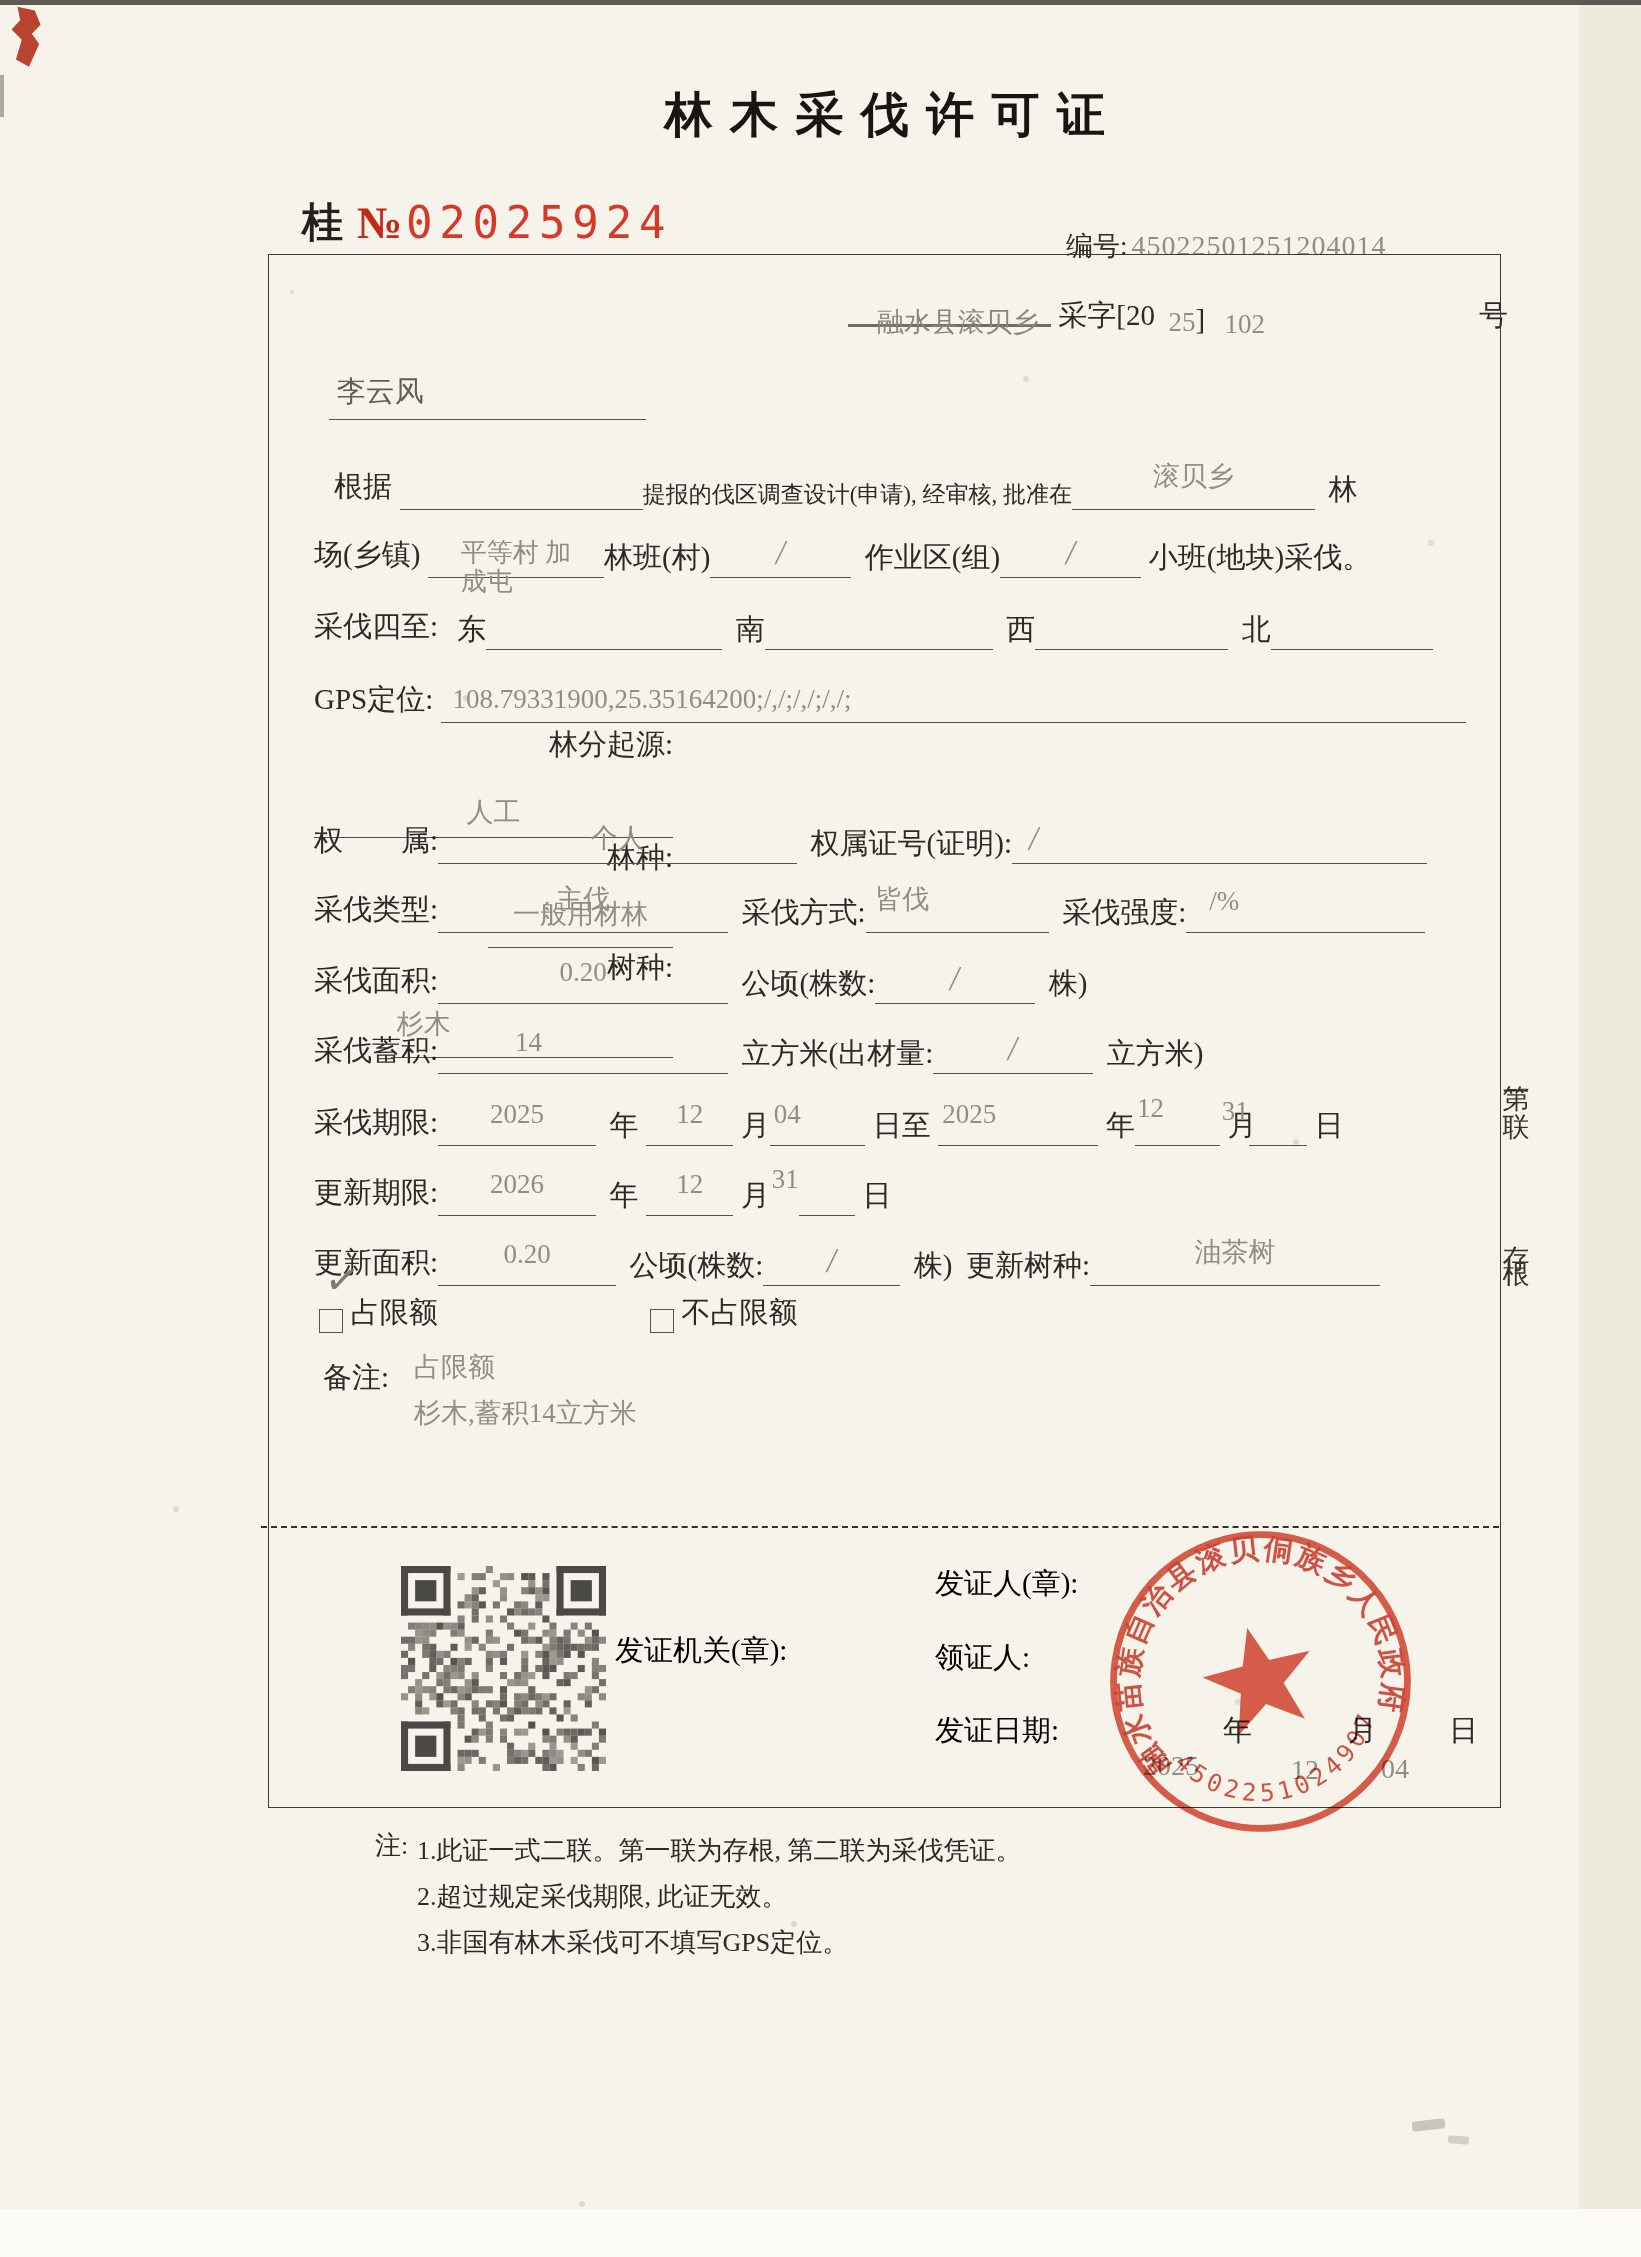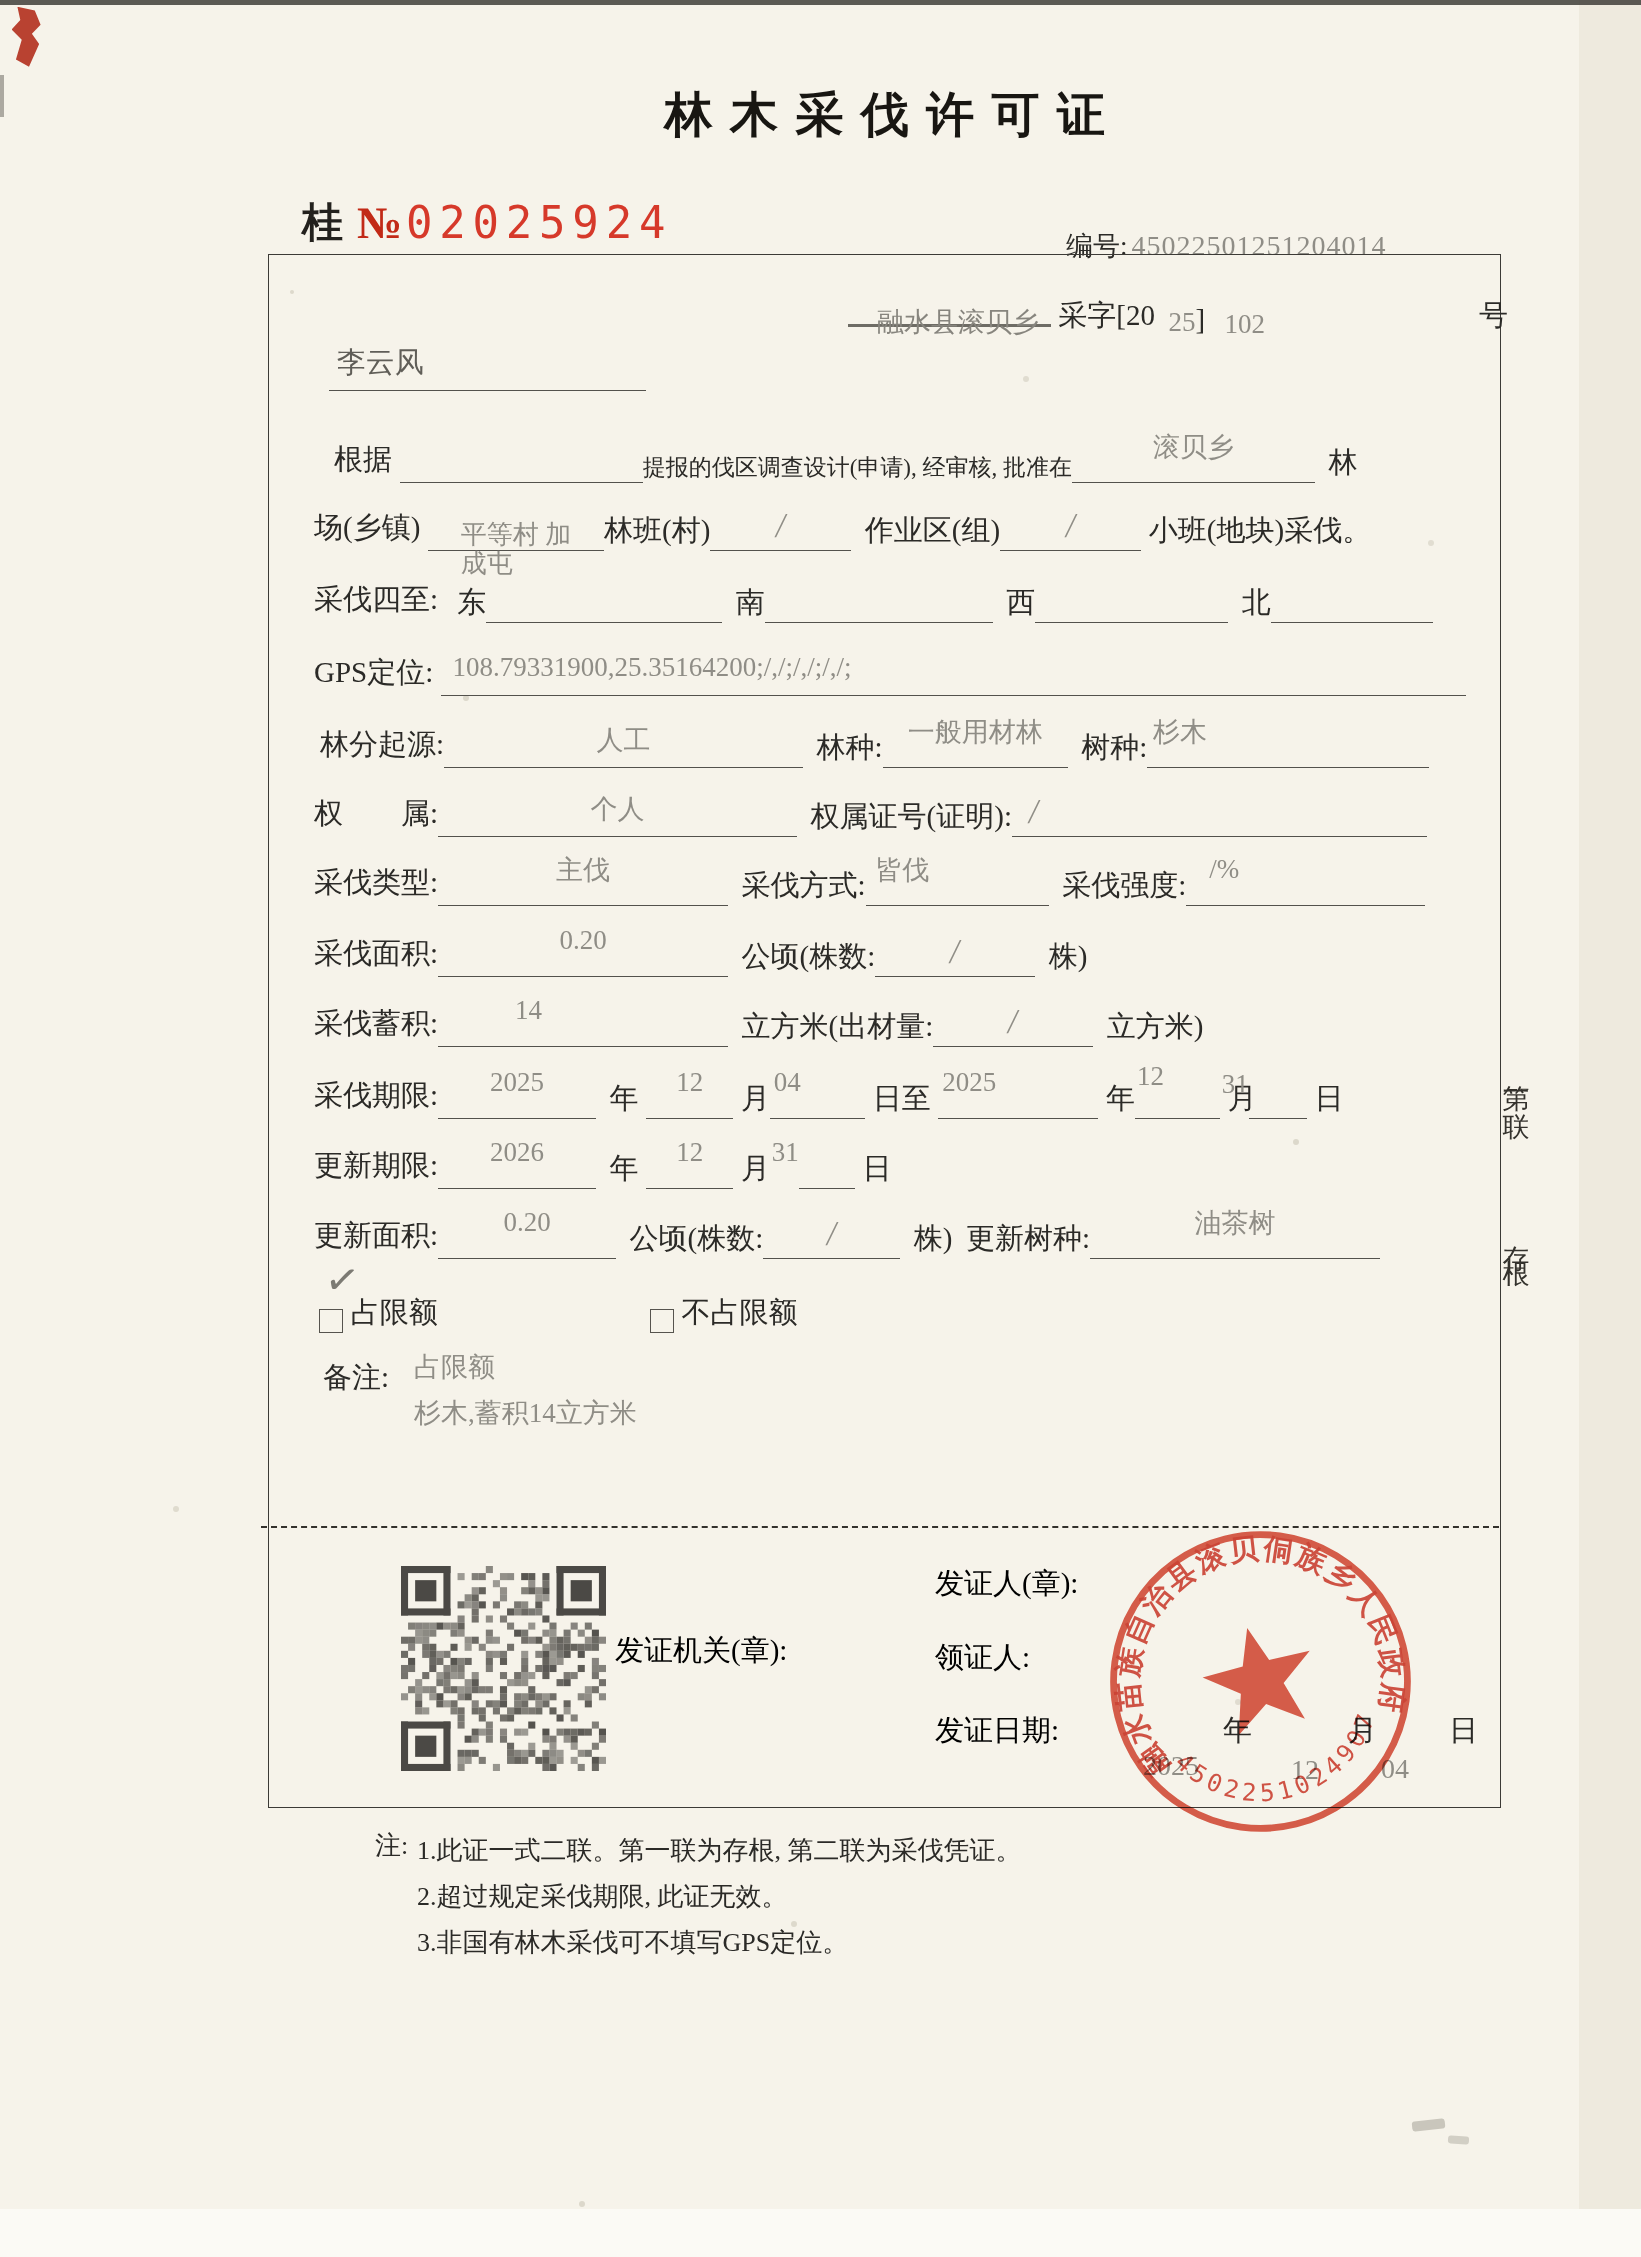--- a/index.html
+++ b/index.html
@@ -32,22 +32,22 @@
     font-family:"DejaVu Sans Mono","Liberation Mono",monospace;}
   .code-line{position:absolute;left:1066px;top:228px;white-space:nowrap;}
   .code-label{font-size:27px;color:#2b2a27;}
   .code-value{font-size:28px;color:#8f8d86;letter-spacing:1px;}
   
   .main-box{position:absolute;left:268px;top:254px;width:1224px;height:1552px;
     border:1.9px solid #3c3a36;background:transparent;padding-left:7px;}
   .row{position:absolute;display:flex;align-items:flex-end;white-space:nowrap;
     font-size:29px;color:#2b2a27;}
   .lbl{padding-bottom:2.9px;}
-  .blank{display:inline-flex;justify-content:center;align-items:center;
-    border-bottom:1.9px solid #53514c;height:41px;box-sizing:border-box;}
+  .blank{display:inline-flex;justify-content:center;align-items:flex-end;
+    border-bottom:1.9px solid #53514c;height:41px;box-sizing:border-box;margin-top:29px;}
   .blank.left{justify-content:flex-start;}
   .val{color:#8f8d86;font-size:27px;transform:translateY(-6.8px);}
   .val.slash{font-size:35px;transform:translateY(-3.9px) skewX(-8deg);}
   .val.hi{transform:translateY(-15.4px);}
   .gap8{margin-left:7.7px;} .gap14{margin-left:13.5px;} .gap20{margin-left:19.3px;}
   .struck{color:#87857e;font-size:27px;padding:0 11.6px 0 29px;transform:translateY(3.9px);
     background:linear-gradient(to bottom,transparent 55%,#6e6c65 55%,#6e6c65 63%,transparent 63%);}
   .two-line-val{display:flex;flex-direction:column;align-items:flex-start;color:#8f8d86;
     font-size:26px;line-height:29px;transform:translateY(19.3px);}
   .cbx{width:24px;height:24px;border:1.9px solid #56544e;display:inline-block;margin-right:7.7px;
@@ -150,21 +150,21 @@
     <span class="blank" style="width:162px;"></span>
   </div>
 
   <div class="row" style="left:45px;top:398px;">
     <span class="lbl">GPS定位:</span>
     <span class="blank left gap8" style="width:1025px;padding-left:11.6px;">
       <span class="val">108.79331900,25.35164200;/,/;/,/;/,/;</span>
     </span>
   </div>
 
-  <div class="row" style="left:51px;top:470px;">
+  <div class="row" style="left:45px;top:470px;flex-direction:column;">
     <span class="lbl">林分起源:</span>
     <span class="blank" style="width:359px;">
       <span class="val">人工</span>
     </span>
     <span class="gap14">林种:</span>
     <span class="blank" style="width:185px;">
       <span class="val hi">一般用材林</span>
     </span>
     <span class="gap14">树种:</span>
     <span class="blank left" style="width:282px;padding-left:5.8px;">

